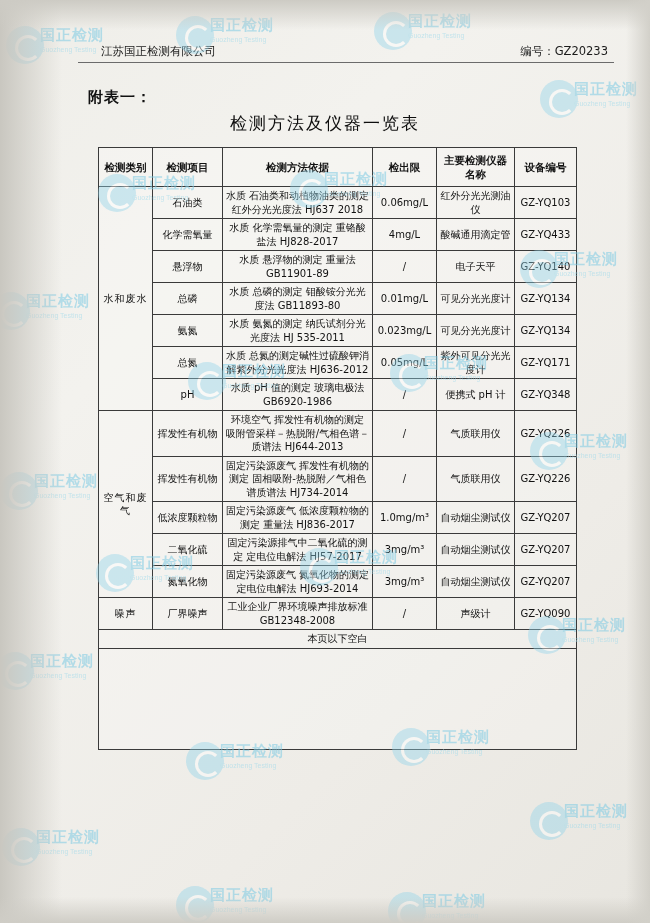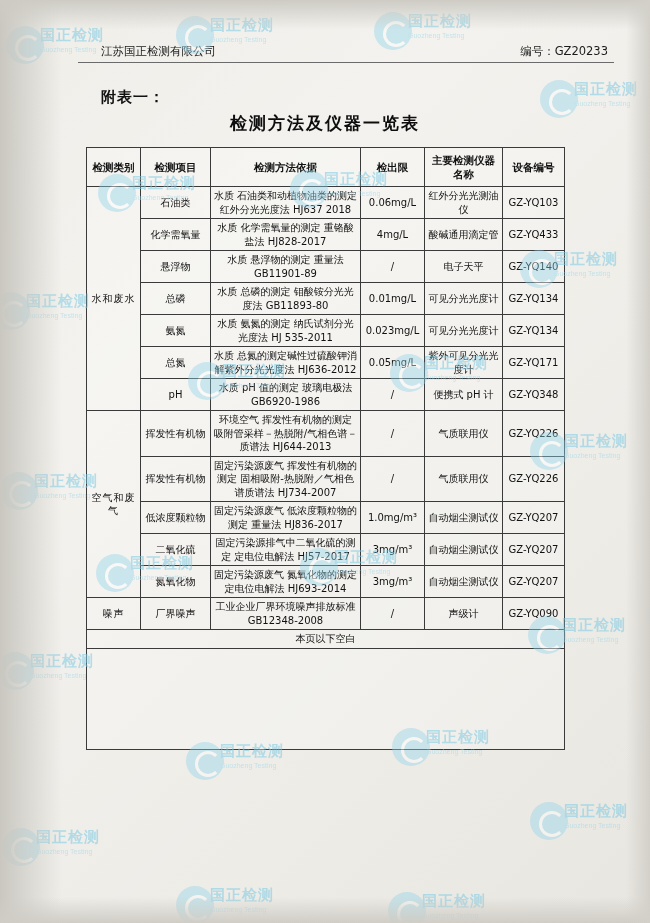--- a/index.html
+++ b/index.html
@@ -97,39 +97,38 @@
   .attach-label {
     position: absolute;
     left: 88px;
     top: 88px;
     font-size: 15px;
     font-weight: bold;
     color: #111;
     font-family: "DejaVu Sans", sans-serif;
     letter-spacing: 1px;
     z-index: 3;
-    margin-left: 13px;
   }
   .doc-title {
     position: absolute;
     left: 0;
     right: 0;
     top: 112px;
     text-align: center;
     font-size: 17px;
-    font-weight: bold;
+    font-weight: normal;
     color: #0d0d0d;
     font-family: "DejaVu Sans", sans-serif;
     letter-spacing: 2px;
     z-index: 3;
   }
   
   .tbl-wrap {
     position: absolute;
-    left: 86px;
+    left: 98px;
     top: 147px;
     width: 478px;
     z-index: 4;
   }
   table.main {
     border-collapse: collapse;
     width: 478px;
     table-layout: fixed;
     background: rgba(255,255,255,0.22);
   }
@@ -400,21 +399,21 @@
         <tr>
           <td class="cat" rowspan="5">空气和废气</td>
           <td class="item">挥发性有机物</td>
           <td class="basis">环境空气 挥发性有机物的测定 吸附管采样－热脱附/气相色谱－质谱法 HJ644-2013</td>
           <td class="limit">/</td>
           <td class="instr">气质联用仪</td>
           <td class="dev">GZ-YQ226</td>
         </tr>
         <tr>
           <td class="item">挥发性有机物</td>
-          <td class="basis">固定污染源废气 挥发性有机物的测定 固相吸附-热脱附／气相色谱质谱法 HJ734-2007</td>
+          <td class="basis">固定污染源废气 挥发性有机物的测定 固相吸附-热脱附／气相色谱质谱法 HJ734-2014</td>
           <td class="limit">/</td>
           <td class="instr">气质联用仪</td>
           <td class="dev">GZ-YQ226</td>
         </tr>
         <tr>
           <td class="item">低浓度颗粒物</td>
           <td class="basis">固定污染源废气 低浓度颗粒物的测定 重量法 HJ836-2017</td>
           <td class="limit">1.0mg/m³</td>
           <td class="instr">自动烟尘测试仪</td>
           <td class="dev">GZ-YQ207</td>

